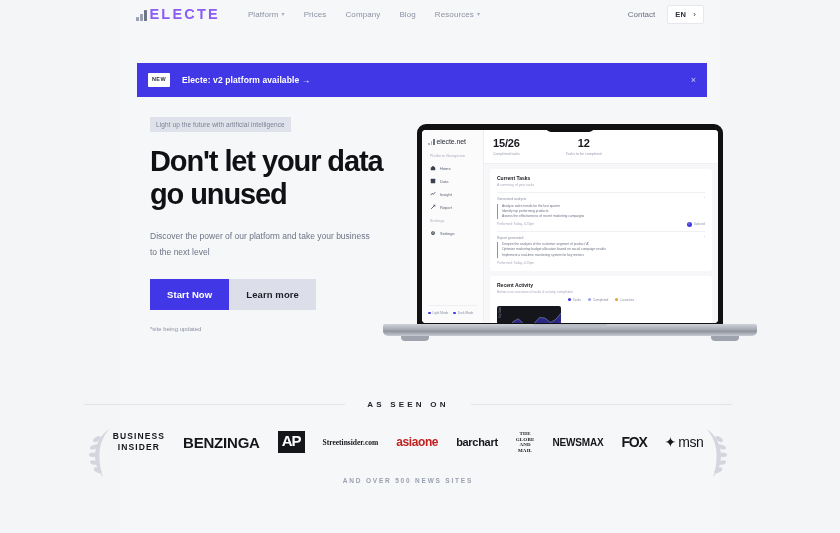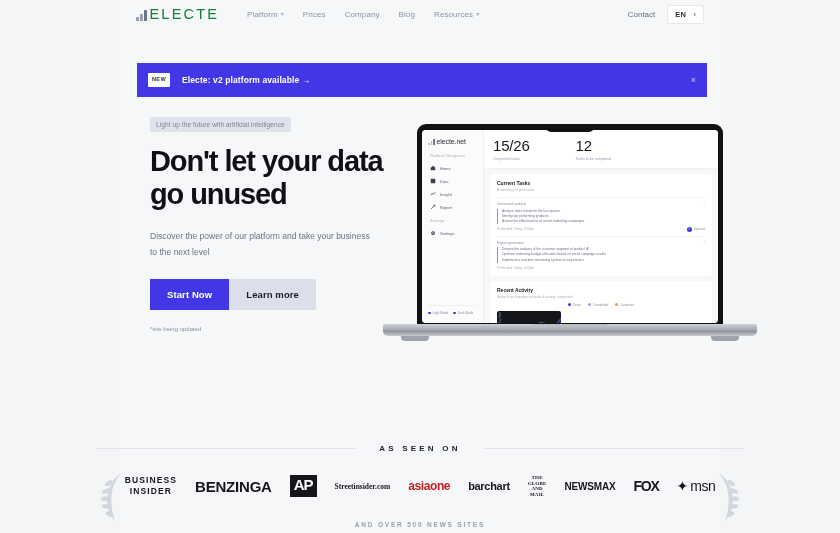--- a/index.html
+++ b/index.html
@@ -23,22 +23,22 @@
     position:absolute; left:120px; top:0; width:600px; height:28px;
     display:flex; align-items:center; background:#f6f7f9;
   }
   .brand { display:flex; align-items:flex-end; gap:3px; margin-left:16px; }
   .brand-bars { display:flex; align-items:flex-end; gap:1.5px; height:11px; }
   .brand-bars i { display:block; width:2.5px; background:#9aa0b0; border-radius:0.5px; }
   .brand-bars i:nth-child(1){ height:4px; }
   .brand-bars i:nth-child(2){ height:7px; }
   .brand-bars i:nth-child(3){ height:11px; background:#6f7688; }
   .brand-name {
-    font-size:14.5px; letter-spacing:2.2px; font-weight:400;
-    color:#15803d; line-height:1;
+    font-size:14.5px; letter-spacing:2.2px; font-weight:700;
+    color:#8b5cf6; line-height:1;
   }
   .nav-links { display:flex; align-items:center; gap:19px; margin-left:28px; }
   .nav-link {
     font-size:8px; color:#8c92a4; letter-spacing:.1px; cursor:pointer;
     display:flex; align-items:center; gap:3px; white-space:nowrap;
   }
   .caret { font-size:6px; color:#a8adbc; line-height:1; }
   .nav-right { margin-left:auto; display:flex; align-items:center; gap:12px; margin-right:16px; }
   .nav-contact { font-size:8px; color:#6a7082; cursor:pointer; }
   .lang-pill {
@@ -131,21 +131,21 @@
   .ls-item { display:flex; align-items:center; gap:4px; padding:3px 2px; margin-bottom:1px; }
   .ls-ico { width:6px; height:6px; color:#3b404e; display:flex; align-items:center; justify-content:center; }
   .ls-ico svg { width:6px; height:6px; display:block; }
   .ls-label { font-size:4px; color:#5e6476; }
   .ls-modes { margin-top:auto; display:flex; gap:5px; padding-top:5px; border-top:1px solid #eeeff2; }
   .ls-mode { display:flex; align-items:center; gap:2px; font-size:3.2px; color:#8c92a4; }
   .ls-dot { width:2.5px; height:2.5px; border-radius:50%; background:#4137e6; }
 
   .ls-main { flex:1; display:flex; flex-direction:column; background:#f7f7f9; }
   .ls-stats { display:flex; background:#fff; padding:7px 9px 7px 9px; gap:46px; border-bottom:1px solid #eff0f3; }
-  .ls-stat-v { font-size:15px; font-weight:400; color:#16181d; letter-spacing:-.2px; }
+  .ls-stat-v { font-size:11px; font-weight:700; color:#16181d; letter-spacing:-.2px;text-align:center; }
   .ls-stat-l { font-size:3.6px; color:#9aa0b0; margin-top:3px; }
 
   .ls-card { background:#fff; margin:5px 6px 0 6px; border-radius:3px; padding:6px 7px; }
   .ls-h { font-size:5px; font-weight:700; color:#16181d; }
   .ls-sub { font-size:3.4px; color:#a8adbc; margin-top:2px; }
   .ls-task { margin-top:5px; padding-top:4px; border-top:1px solid #f0f1f4; position:relative; }
   .ls-task-t { font-size:3.4px; color:#8c92a4; margin-bottom:2.5px; }
   .ls-bullets { border-left:1.5px solid #8f86f0; padding-left:4px; }
   .ls-bullets div { font-size:3.3px; color:#6d7384; line-height:1.55; }
   .ls-meta { font-size:3.2px; color:#a8adbc; margin-top:3px; }
@@ -162,21 +162,21 @@
   .ls-sw { width:3px; height:3px; border-radius:50%; }
   .ls-chart {
     margin-top:4px; width:64px; height:42px; background:#15161c;
     border-radius:2px; position:relative; overflow:hidden;
   }
   .ls-chart svg { position:absolute; inset:0; width:100%; height:100%; }
   .ls-ylab { position:absolute; left:2px; top:12px; font-size:2.6px; color:#7e84a8;
              transform:rotate(-90deg); transform-origin:left top; }
 
   
-  .seen { position:absolute; left:96px; top:400px; width:648px;margin-top:44px; }
+  .seen { position:absolute; left:84px; top:400px; width:648px; }
   .seen-head { display:flex; align-items:center; gap:0; }
   .rule { flex:1; height:1px; background:#e2e4ea; }
   .seen-title {
     font-size:8px; font-weight:700; letter-spacing:3.2px; color:#23252c; padding:0 22px;
   }
   .logos {
     position:relative; margin-top:22px; display:flex; align-items:center;
     justify-content:center; gap:18px; padding:0 42px;
   }
   .laurel { position:absolute; top:-4px; width:28px; height:52px; color:#d3d6de; }

